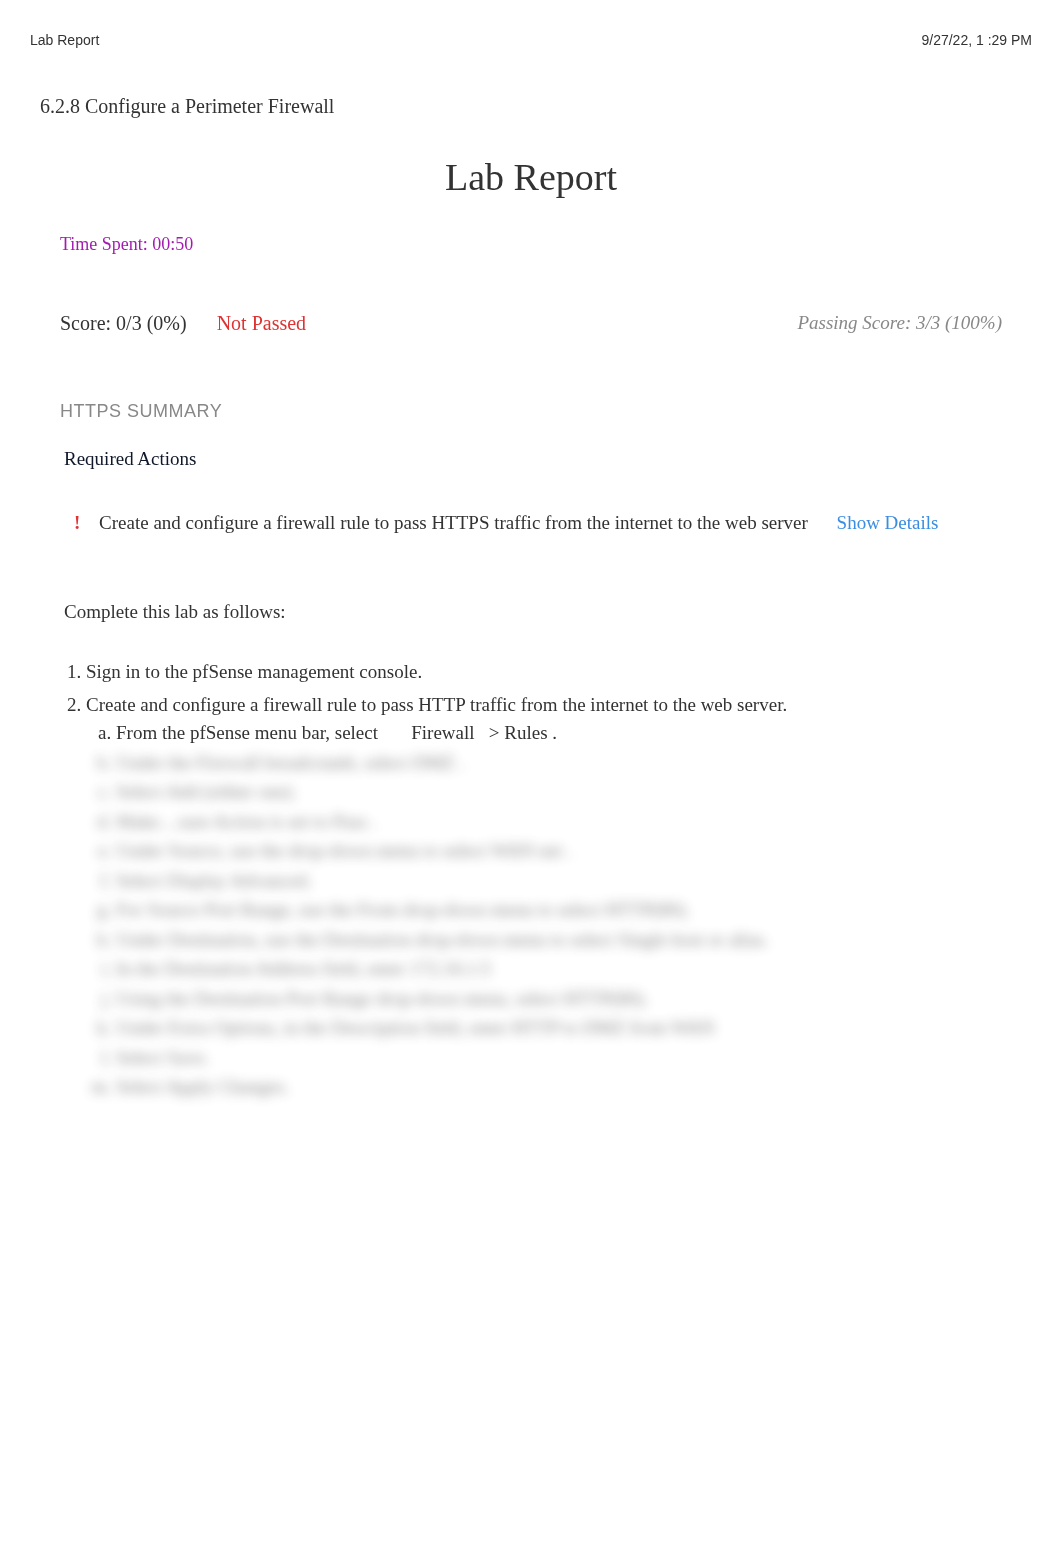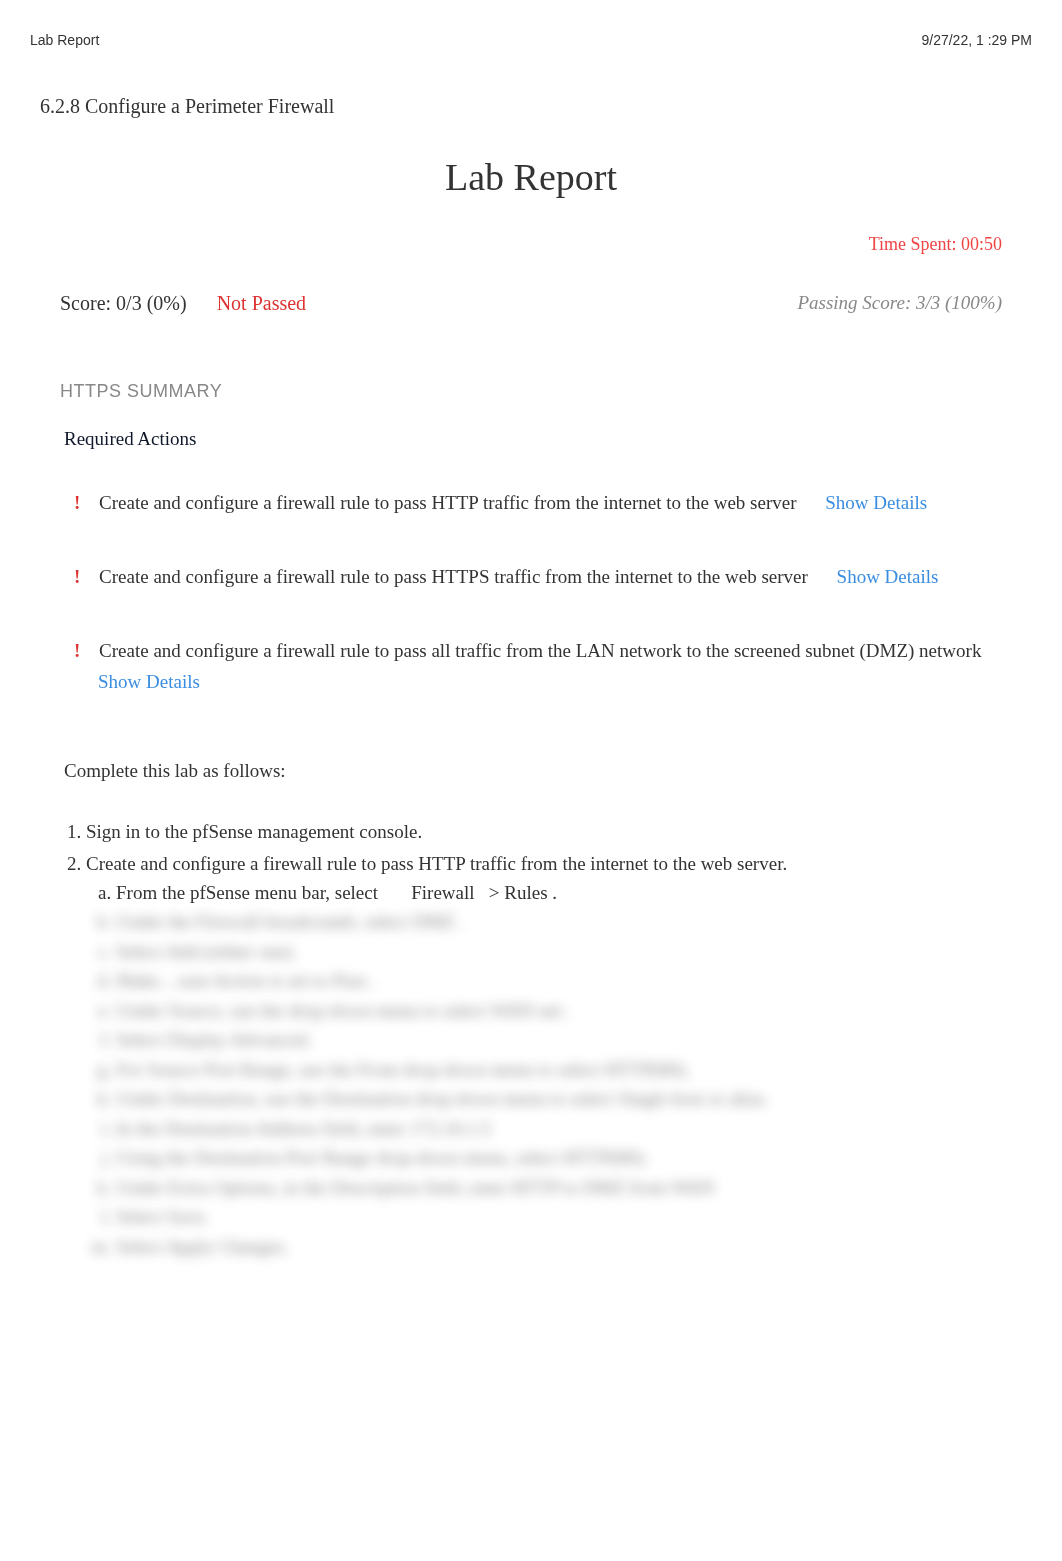--- a/index.html
+++ b/index.html
@@ -32,24 +32,24 @@
       background: #fff;
     }
     .report-title {
       font-size: 38px;
       font-weight: normal;
       text-align: center;
       color: #333;
       margin-bottom: 25px;
     }
     .time-spent {
-      text-align: right;
-      color: #ef4444;
+      text-align: left;
+      color: #a21caf;
       font-size: 18px;
-      margin-bottom: 30px;
+      margin-bottom: 50px;
     }
     .score-row {
       display: flex;
       align-items: center;
       margin-bottom: 60px;
     }
     .score-label {
       font-size: 20px;
       color: #333;
       margin-right: 30px;
@@ -141,37 +141,27 @@
 
   <div class="score-row">
     <span class="score-label">Score: 0/3 (0%)</span>
     <span class="status">Not Passed</span>
     <span class="passing">Passing Score: 3/3 (100%)</span>
   </div>
 
   <div class="section-heading">HTTPS SUMMARY</div>
   <div class="sub-heading">Required Actions</div>
 
-  <div class="task-item">
-    <span class="bang">!</span>
-    <span>Create and configure a firewall rule to pass HTTP traffic from the internet to the web server</span>
-    <span class="show-details">Show Details</span>
-  </div>
 
   <div class="task-item">
     <span class="bang">!</span>
     <span>Create and configure a firewall rule to pass HTTPS traffic from the internet to the web server</span>
     <span class="show-details">Show Details</span>
   </div>
 
-  <div class="task-item">
-    <span class="bang">!</span>
-    <span>Create and configure a firewall rule to pass all traffic from the LAN network to the screened subnet (DMZ) network</span>
-    <span class="show-details">Show Details</span>
-  </div>
 
   <div style="height:30px"></div>
 
 
   <div class="explanation-body">
     <p class="explanation-intro">Complete this lab as follows:</p>
 
     <ol class="steps">
       <li>
         <span>Sign in to the pfSense management console.</span>

